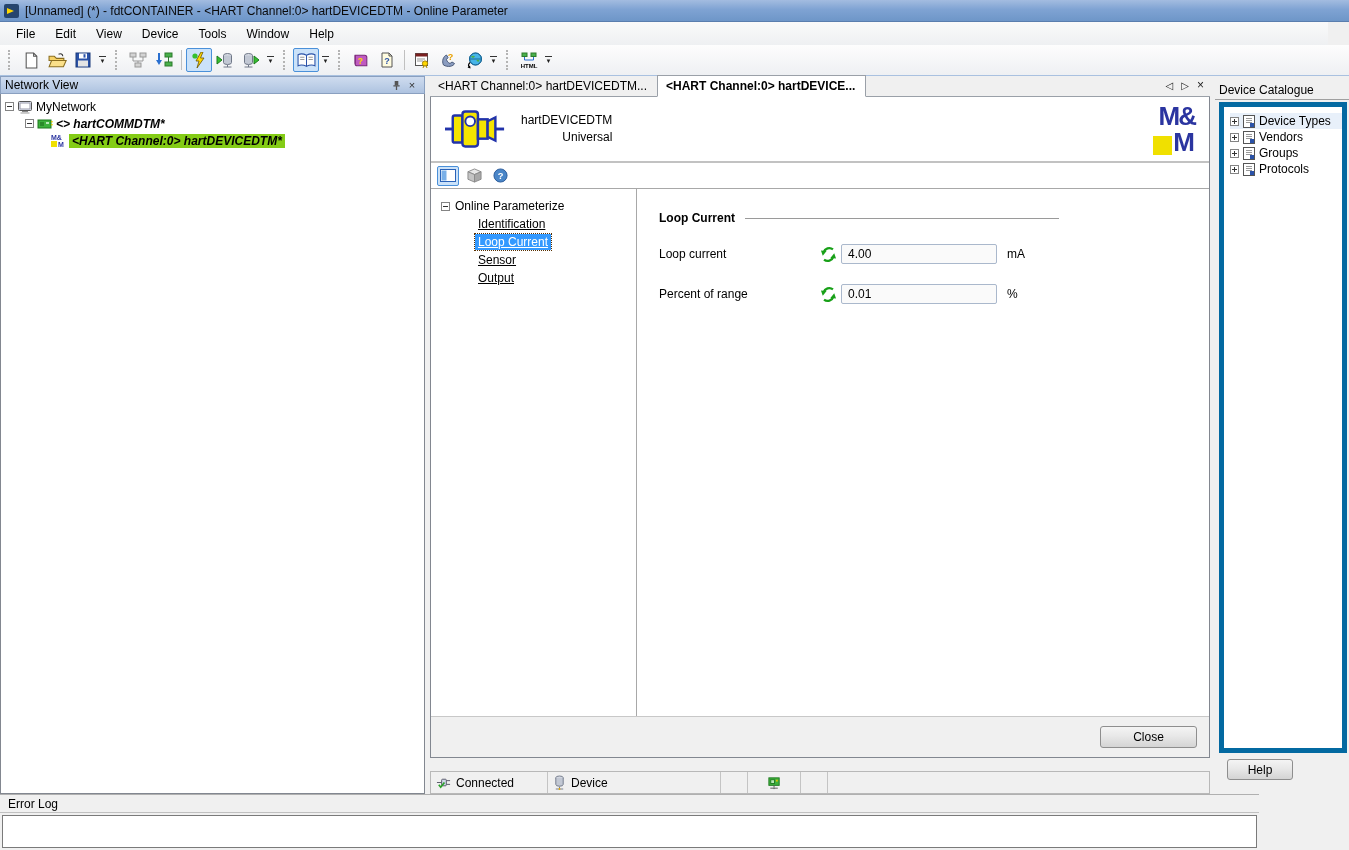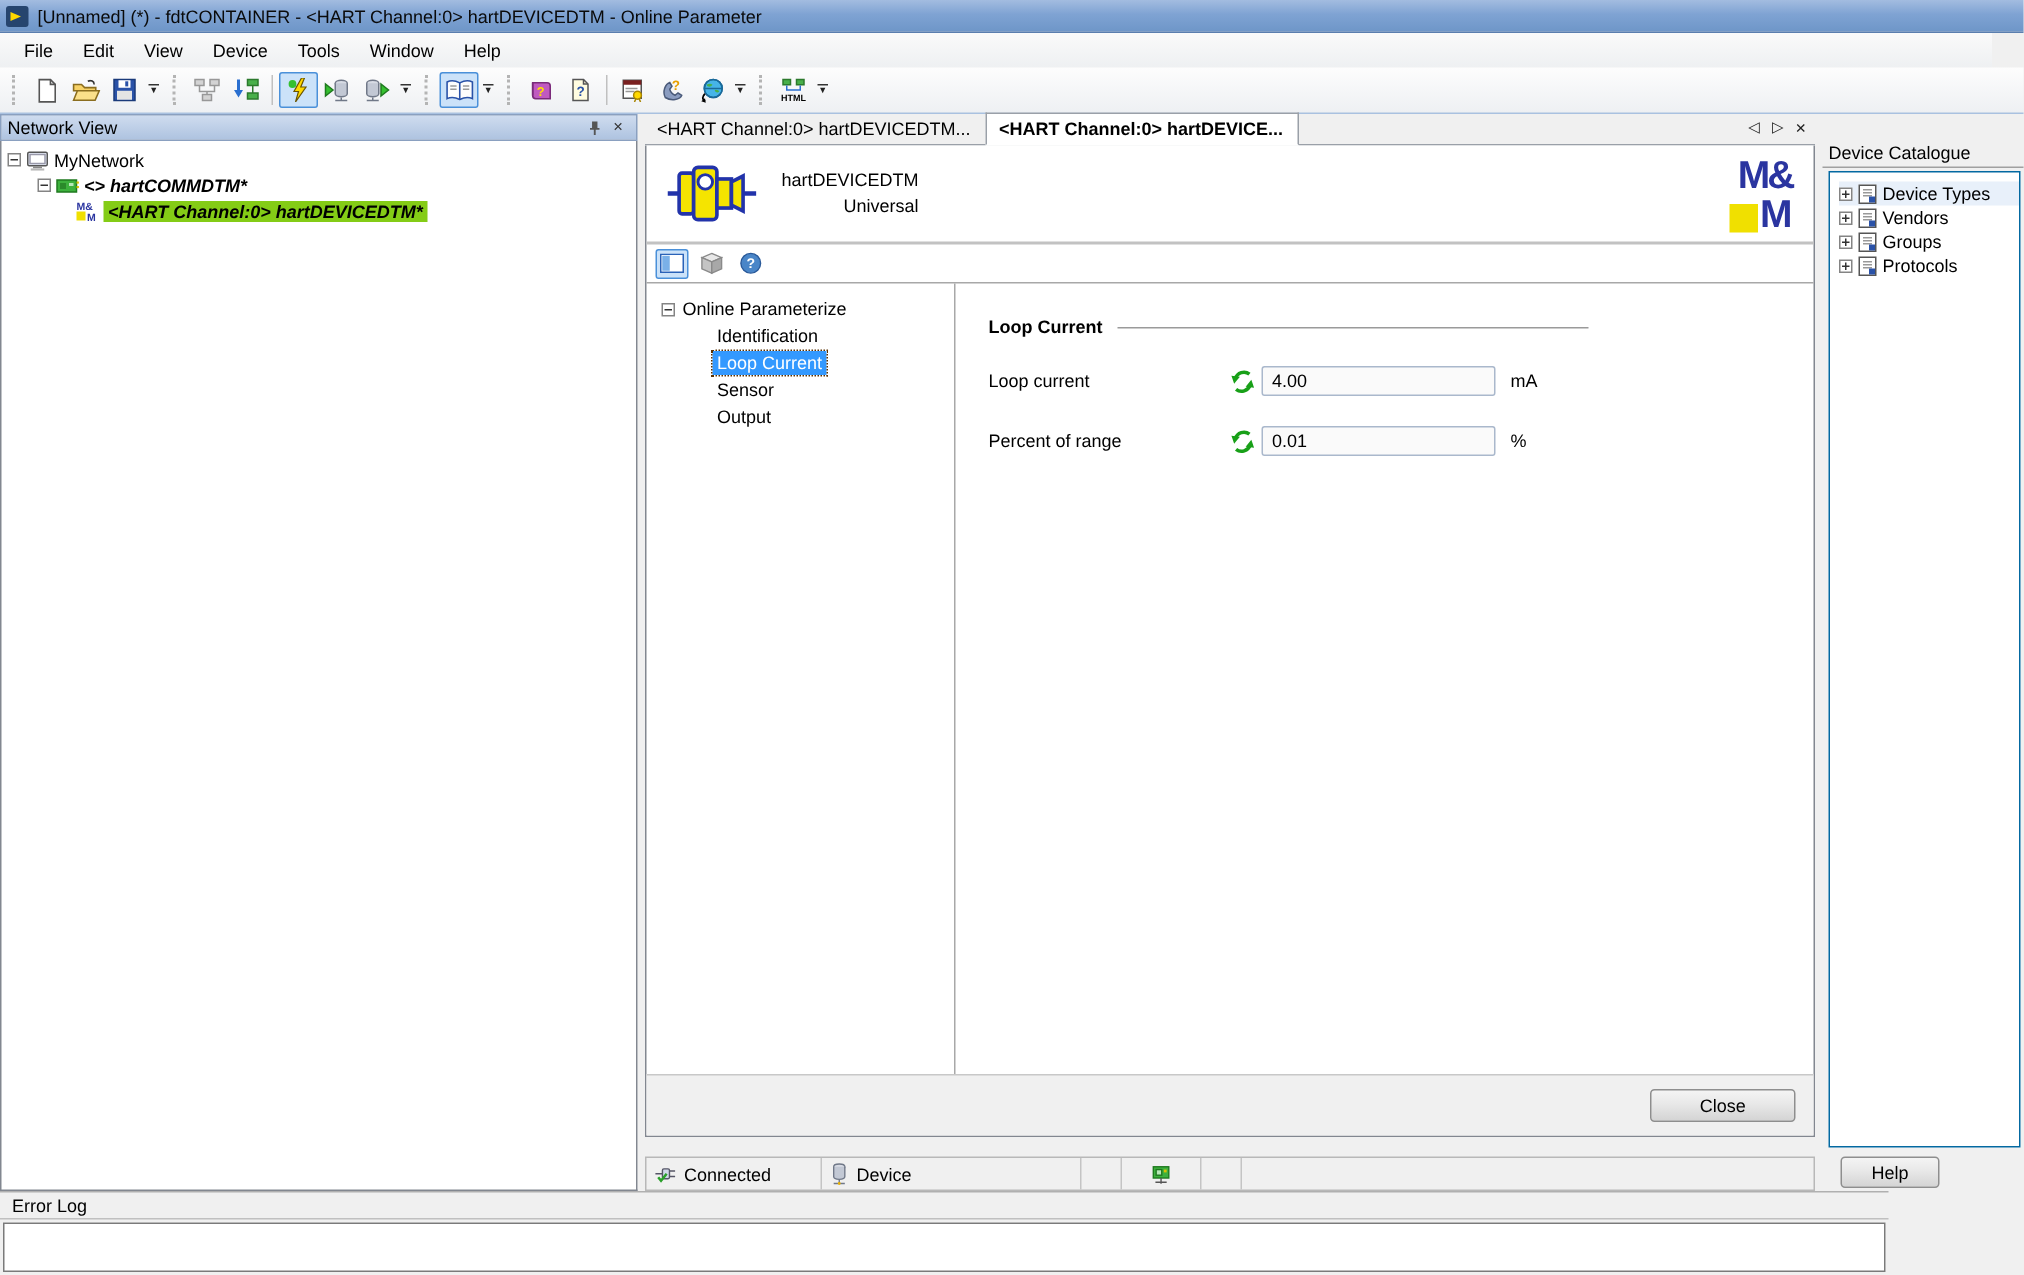--- a/index.html
+++ b/index.html
@@ -59,42 +59,42 @@
   .mmbot { display:flex; align-items:flex-end; gap:1px; }
   .mmsq { width:19px; height:19px; background:#f0e000; }
   .mmM { color:#2b35a0; font-weight:bold; font-size:26px; }
   .itoolbar { height:26px; display:flex; align-items:center; gap:4px; padding-left:6px; border-bottom:1px solid #a8a8a8; }
   .ibtn { width:22px; height:20px; display:flex; align-items:center; justify-content:center; border:1px solid transparent; }
   .ibtn.on { background:#cbe2f9; border:1px solid #4a90d9; border-radius:2px; }
   .dcontent { flex:1; display:flex; }
   .navtree { width:205px; padding:8px 0 0 10px; }
   .navroot { display:flex; align-items:center; gap:5px; height:18px; }
   .navitem { height:18px; display:flex; align-items:center; margin-left:34px; }
-  .navitem span { padding:1px 3px; }
+  .navitem span { padding:1px 3px;text-decoration:underline; }
   .navitem.sel span { background:#3399ff; color:#fff; outline:1px dotted #5a3000; }
   .vline { width:1px; background:#a8a8a8; }
   .params { flex:1; padding:22px 20px 0 22px; }
   .sechead { display:flex; align-items:center; width:400px; margin-bottom:18px; }
   .sechead .st { font-weight:bold; margin-right:10px; white-space:nowrap; }
   .sechead .rule { flex:1; border-top:1px solid #9a9a9a; }
   .prow { display:flex; align-items:center; height:22px; margin-bottom:18px; }
   .plabel { width:160px; }
   .pfield { width:156px; height:20px; background:#fafafa; border:1px solid #aab8cc; border-radius:2px; padding:0 6px; font-family:"Liberation Sans",sans-serif; font-size:12px; color:#000; margin-left:4px; }
   .punit { margin-left:10px; }
   .syncbtn { width:18px; height:18px; background:none; border:none; padding:0; display:flex; align-items:center; justify-content:center; }
   .botband { height:41px; background:#f0f0f0; border-top:1px solid #c8c8c8; display:flex; align-items:center; justify-content:flex-end; padding-right:12px; }
   .pushbtn { min-width:97px; height:22px; background:linear-gradient(180deg,#f4f4f4,#e8e8e8 45%,#d4d4d4); border:1px solid #8e8e8e; border-radius:3px; font-family:"Liberation Sans",sans-serif; font-size:12px; color:#000; }
   .dstatus { height:23px; margin-top:13px; background:#f0f0f0; border:1px solid #b8b8b8; display:flex; align-items:center; }
   .sseg { height:100%; display:flex; align-items:center; gap:5px; padding-left:5px; border-right:1px solid #c4c4c4; }
   .sseg.s1 { width:117px; } .sseg.s2 { width:173px; } .sseg.s3 { width:27px; } .sseg.s4 { width:53px; justify-content:center; padding-left:0; } .sseg.s5 { width:27px; } .sseg.s6 { flex:1; border-right:none; }
 
   
-  .catpanel { position:absolute; left:1215px; top:16px; width:134px; height:718px; display:flex; flex-direction:column; }
+  .catpanel { position:absolute; left:1215px; top:4px; width:134px; height:718px; display:flex; flex-direction:column; }
   .cathead { height:20px; display:flex; align-items:center; padding-left:4px; border-bottom:1px solid #a0a0a0; background:#f0f0f0; }
-  .catbody { flex:1; margin:2px 2px 0 4px; background:#fff; border:1px solid #0369a1; padding:6px 0 0 6px; }
+  .catbody { flex:1; margin:2px 2px 0 4px; background:#fff; border:5px solid #0369a1; padding:6px 0 0 6px; }
   .catrow { height:16px; display:flex; align-items:center; gap:4px; white-space:nowrap; }
   .catrow.hl { background:#e8f0fa; }
   .pageic { width:12px; height:13px; background:#fff; border:1px solid #555; position:relative; flex:0 0 auto; }
   .pageic::before { content:""; position:absolute; left:2px; top:2px; width:6px; height:1px; box-shadow:0 2px 0 #999, 0 4px 0 #999; background:#999; }
   .pageic::after { content:""; position:absolute; right:0; bottom:0; width:4px; height:4px; background:#2a52a8; }
   .catfoot { height:45px; display:flex; align-items:flex-start; padding:6px 0 0 12px; }
   .catfoot .pushbtn { min-width:66px; height:21px; }
 
   
   .errlog { position:absolute; left:0; top:794px; width:1259px; height:56px; background:#f0f0f0; border-top:1px solid #b0b0b0; }

